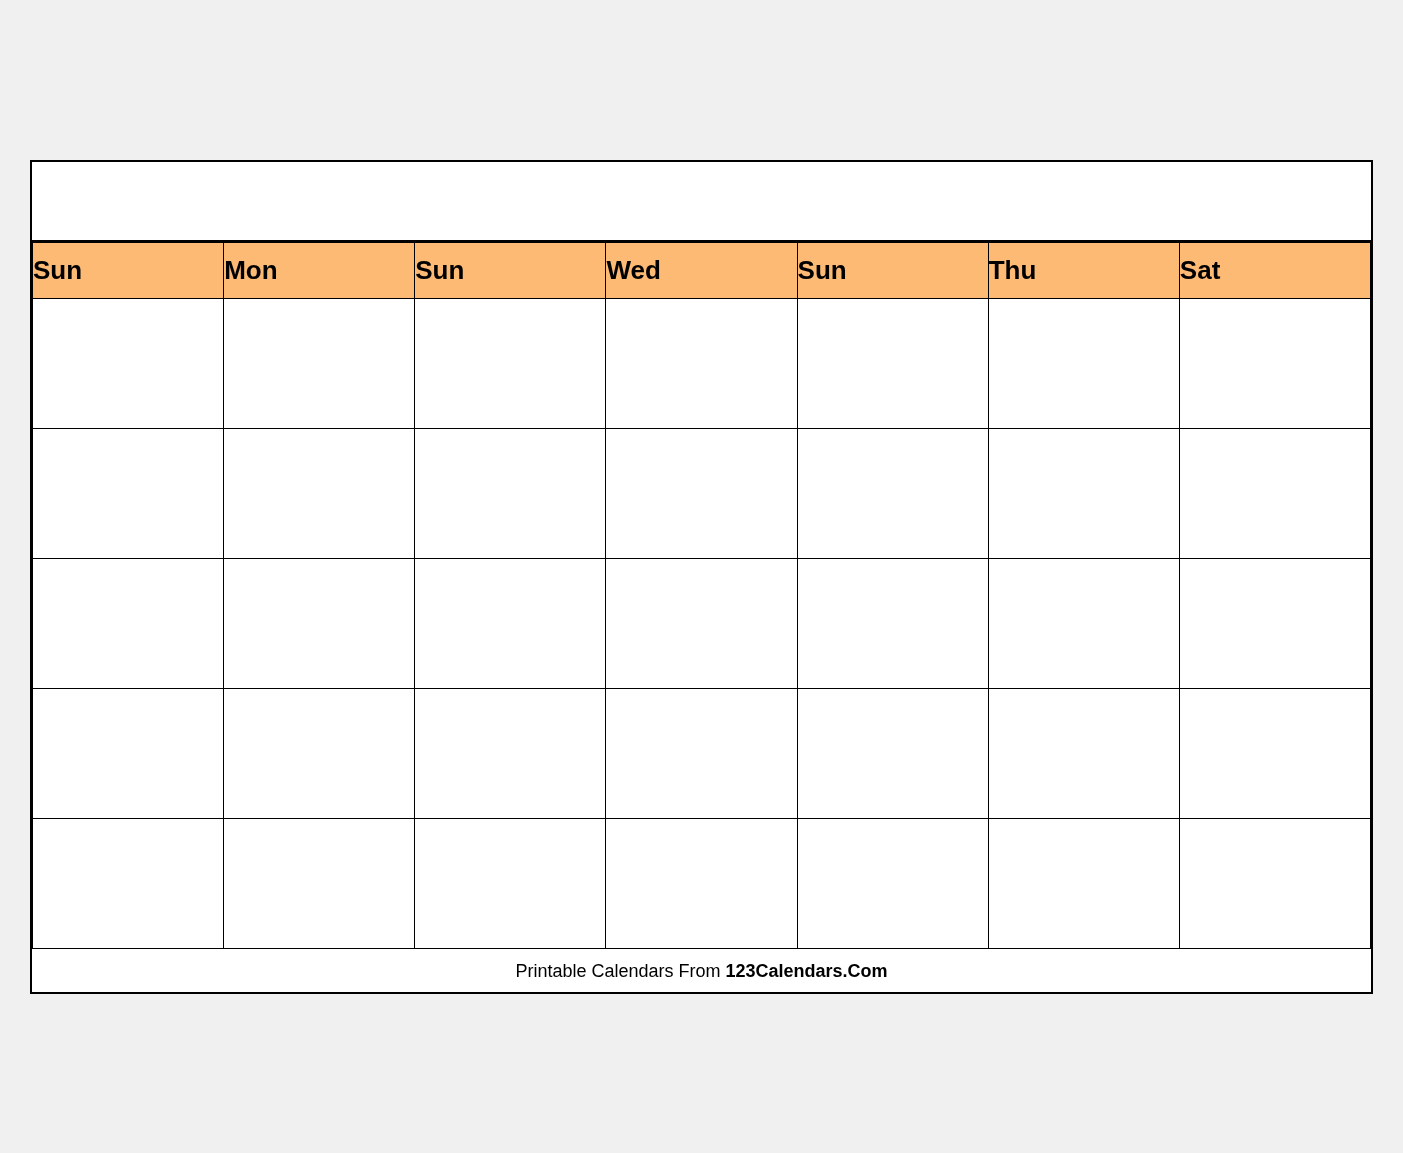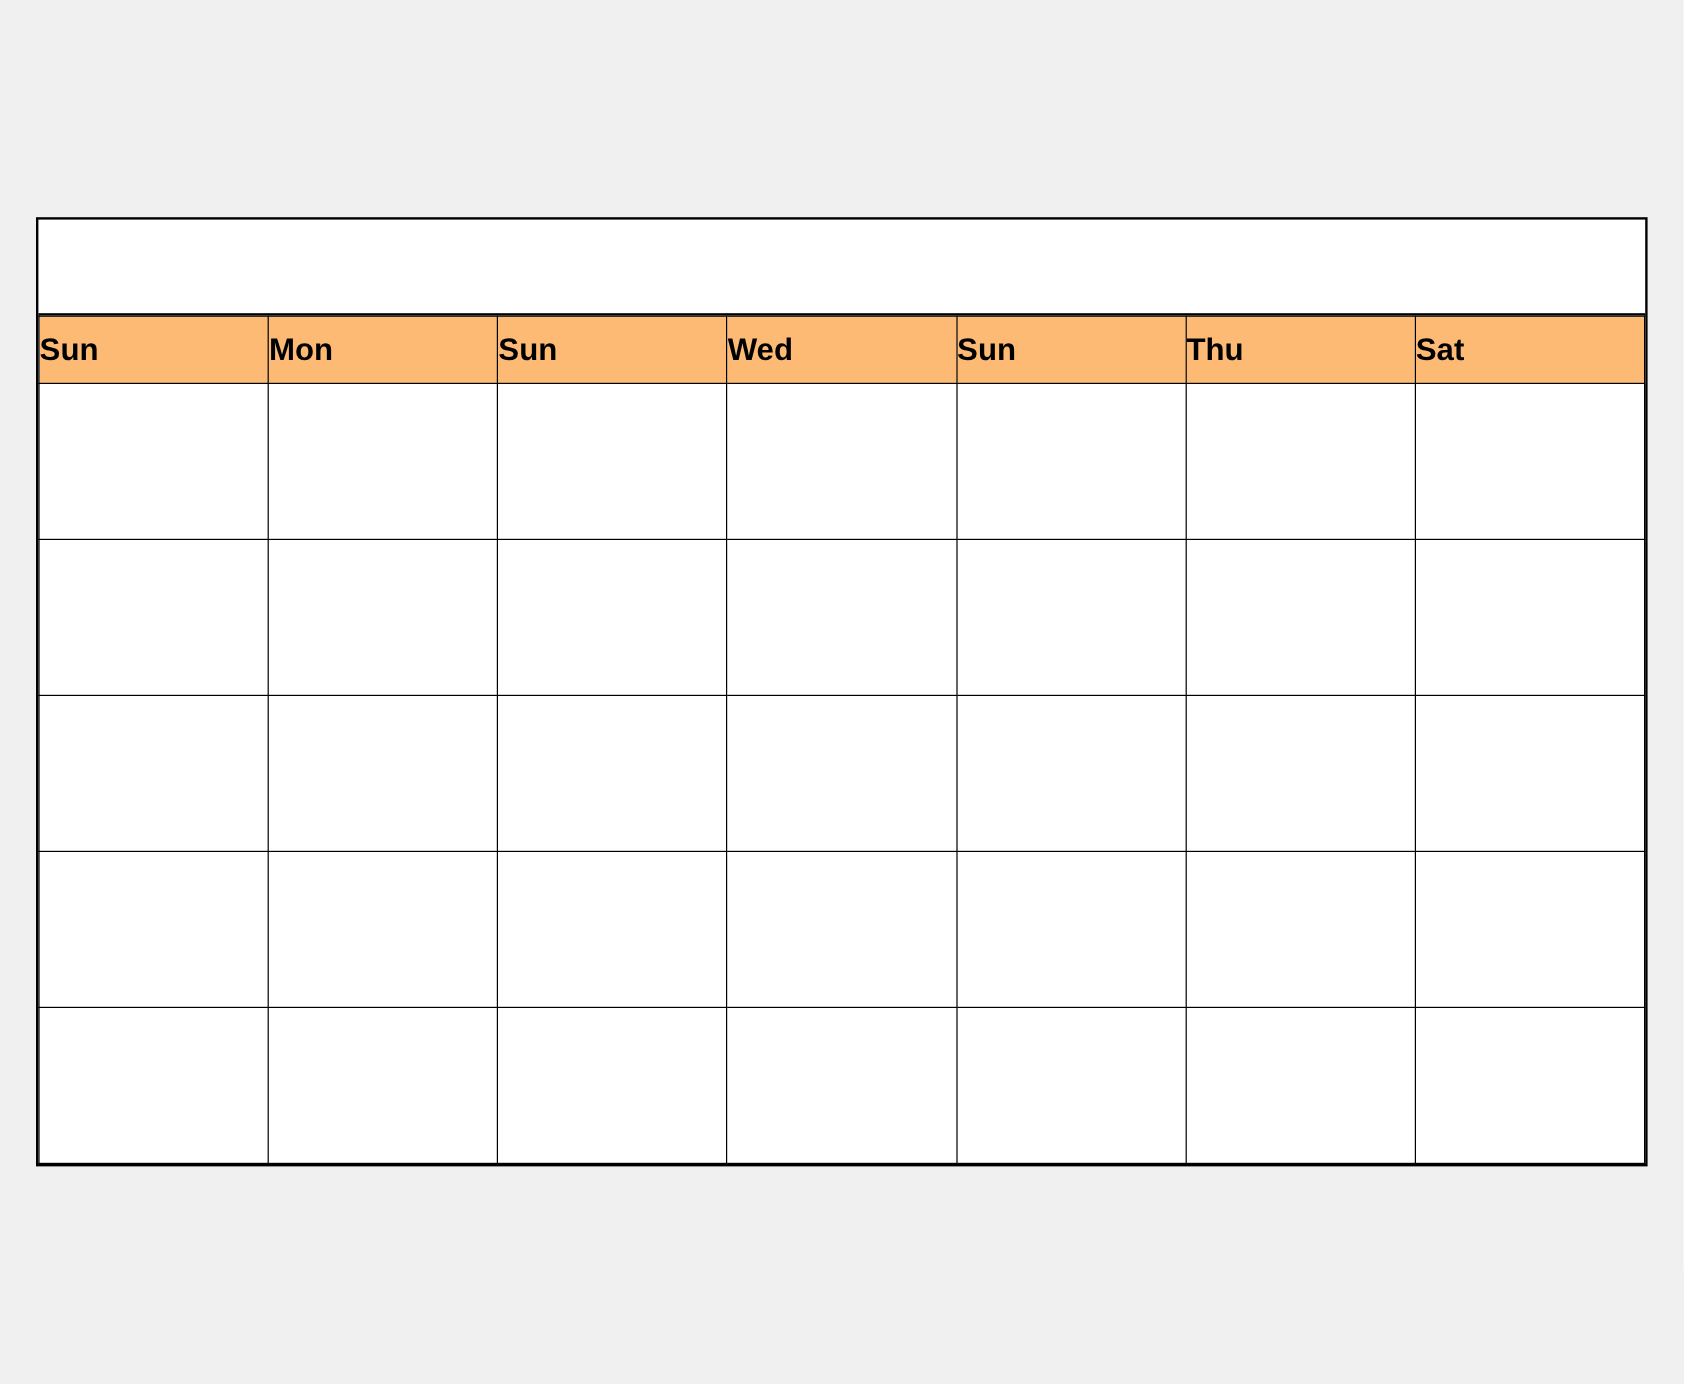--- a/index.html
+++ b/index.html
@@ -135,13 +135,16 @@
         <td class="calendar-cell"></td>
         <td class="calendar-cell"></td>
         <td class="calendar-cell"></td>
         <td class="calendar-cell"></td>
         <td class="calendar-cell"></td>
       </tr>
 
     </tbody>
   </table>
 
+  <div class="footer">
+    <span>Printable Calendars From </span><strong>123Calendars.Com</strong>
+  </div>
 </div>
 
 </body></html>

